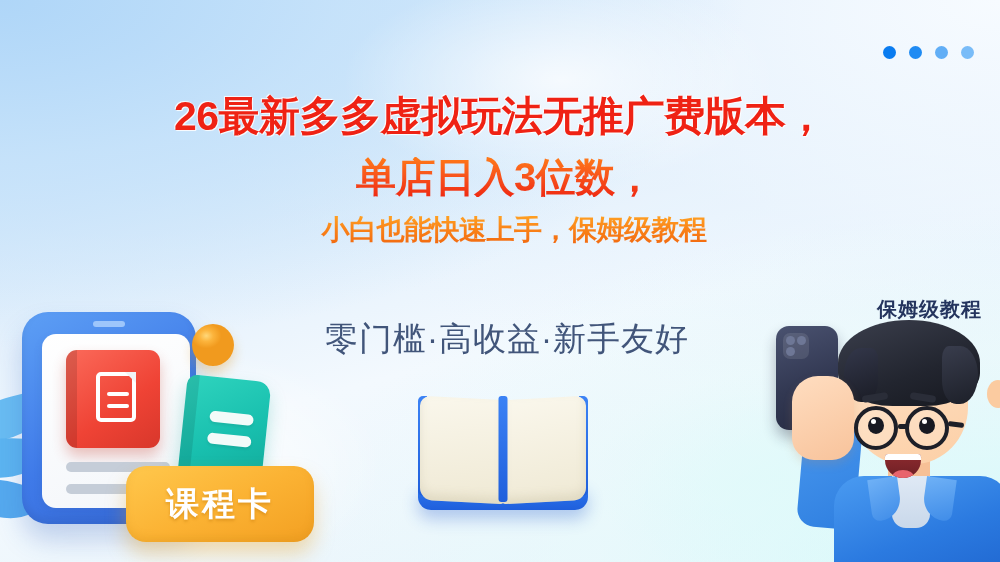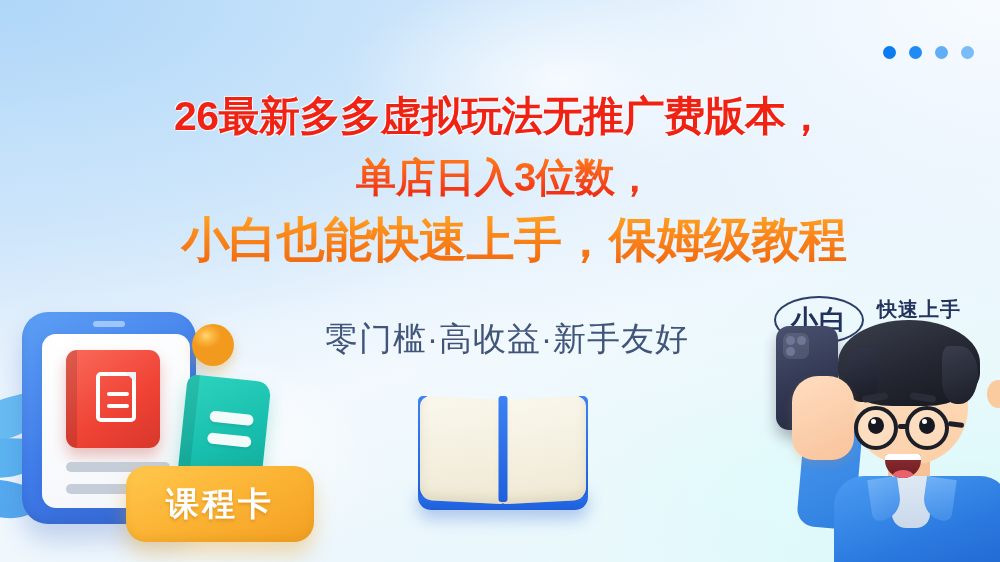--- a/index.html
+++ b/index.html
@@ -62,21 +62,21 @@
   #headline .ln2 {
     font-size:40px;
     margin-top:20px;
     background:linear-gradient(180deg,#ff7a18 0%,#f8541c 48%,#ef2a12 100%);
     -webkit-background-clip:text; background-clip:text;
     -webkit-text-fill-color:transparent; color:transparent;
     padding-left:10px;
     text-decoration:underline;
   }
   #headline .ln3 {
-    font-size:48px;
+    font-size:28px;
     margin-top:19px;
     background:linear-gradient(180deg,#ffa022 0%,#fa8419 45%,#f26a10 100%);
     -webkit-background-clip:text; background-clip:text;
     -webkit-text-fill-color:transparent; color:transparent;
     padding-left:28px;
   }
 
   
   #subtitle {
     position:absolute; left:0; right:0; top:317px;
@@ -415,26 +415,22 @@
 
   <div id="book">
     <div class="cover"></div>
     <div class="edgeL"></div>
     <div class="edgeR"></div>
     <div class="half left"></div>
     <div class="half right"></div>
     <div class="spine2"></div>
   </div>
 
-  <div id="bubble">
-    <span>小白</span>
-    <div class="tail"></div>
-  </div>
-
-  <div id="fastText">快速上手</div>
+
+  <div id="fastText">保姆级教程</div>
 
   <div id="boy">
     <div class="arm"></div>
     <div class="phone">
       <div class="cam">
         <i></i>
         <i></i>
         <i></i>
       </div>
     </div>

